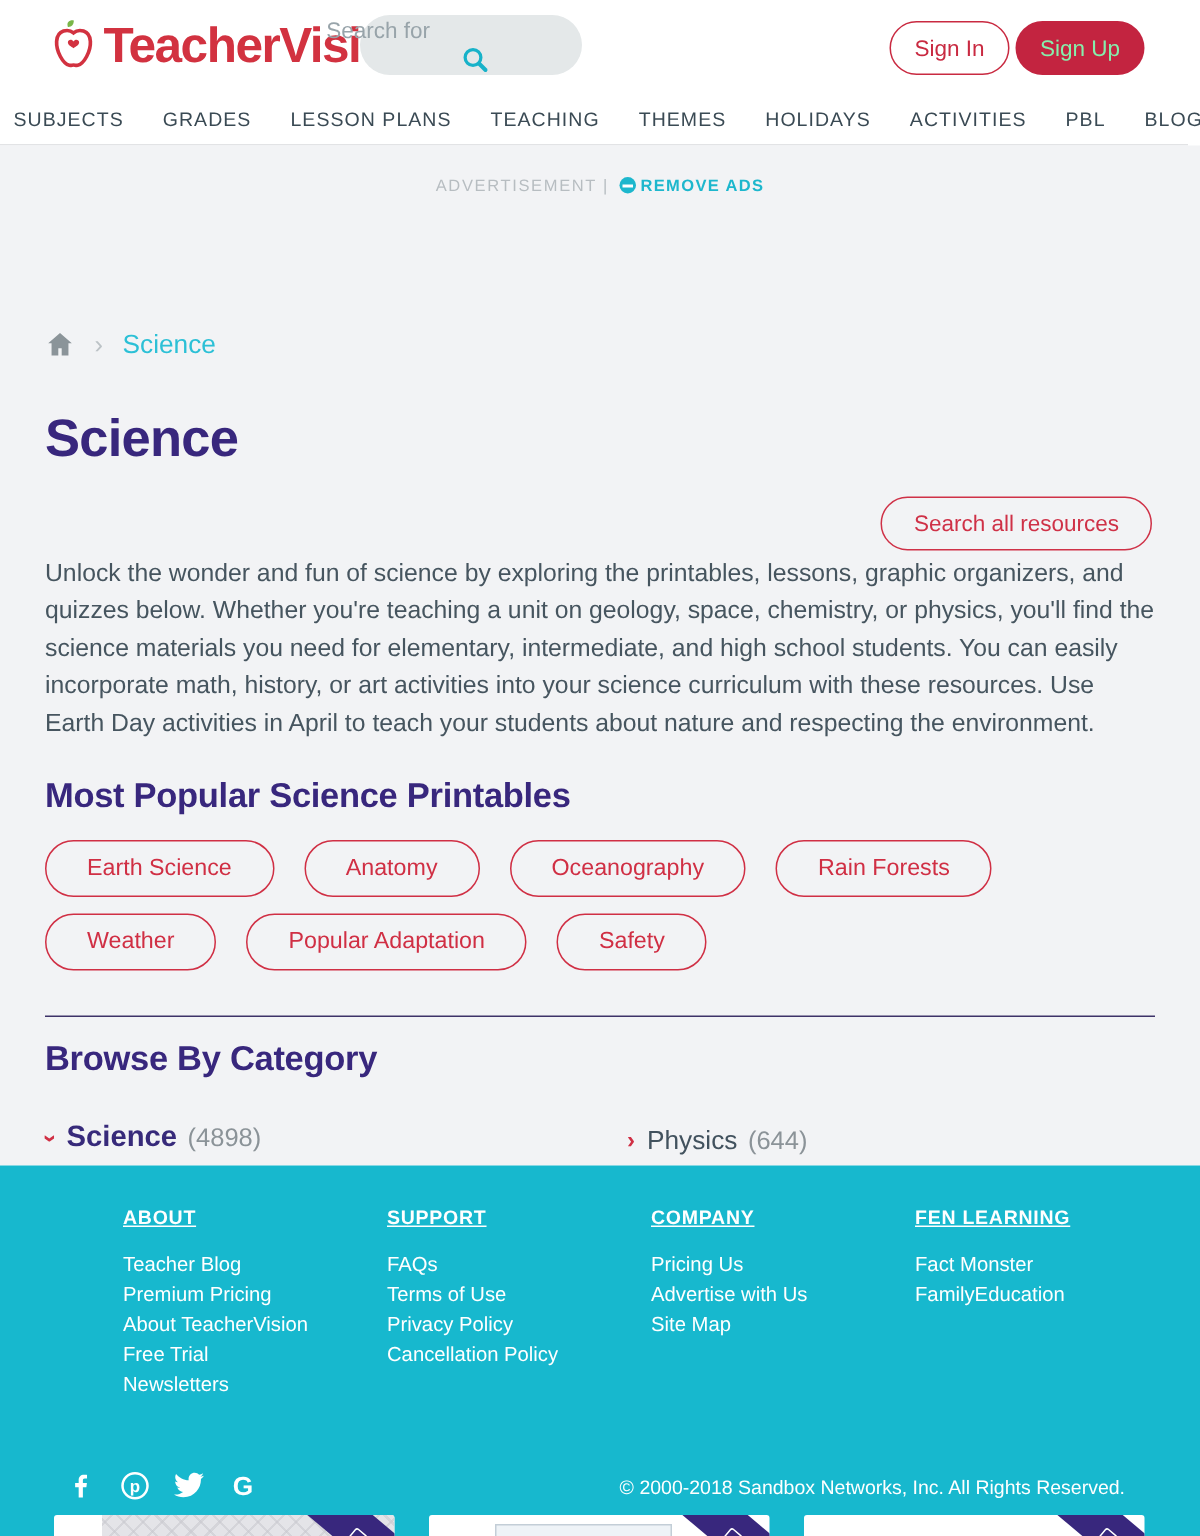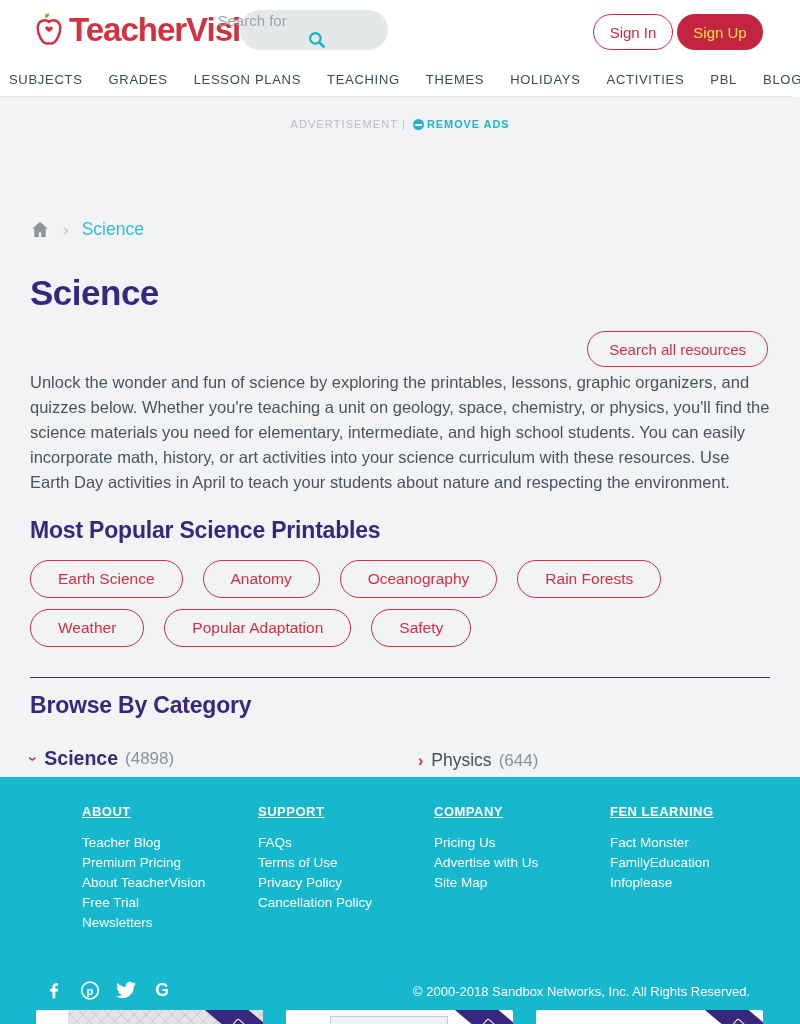--- a/index.html
+++ b/index.html
@@ -8,21 +8,21 @@
 
   
   .header { position:absolute; top:0; left:0; width:800px; height:62px; background:#fff; }
   .logo { position:absolute; left:34px; top:12px; display:flex; align-items:flex-start; gap:5px; cursor:pointer; }
   .logo-text { font-size:33px; font-weight:bold; color:#d23240; letter-spacing:-1px; line-height:36px; }
   .logo-reg { font-size:8px; color:#d23240; margin-top:6px; }
   .searchbar { position:absolute; left:240px; top:10px; width:148px; height:40px; border-radius:20px; background:#e4e8e9; display:flex; align-items:center; padding:0 12px 0 18px;flex-direction:column; }
   .searchbar input { flex:1; min-width:0; border:none; outline:none; background:transparent; font-size:15px; color:#5d6d74; font-family:"Liberation Sans", sans-serif; }
   .searchbar input::placeholder { color:#98a4aa; }
   .btn-signin { position:absolute; right:127px; top:14px; width:80px; height:36px; border:1px solid #c92a41; border-radius:18px; background:#fff; color:#c92a41; font-size:15px; cursor:pointer; font-family:"Liberation Sans", sans-serif; }
-  .btn-signup { position:absolute; right:37px; top:14px; width:86px; height:36px; border:none; border-radius:18px; background:#c32440; color:#fde047; font-size:15px; cursor:pointer; font-family:"Liberation Sans", sans-serif; }
+  .btn-signup { position:absolute; right:37px; top:14px; width:86px; height:36px; border:none; border-radius:18px; background:#c32440; color:#86efac; font-size:15px; cursor:pointer; font-family:"Liberation Sans", sans-serif; }
 
   
   .nav { position:absolute; top:62px; left:0; width:792px; height:35px; background:#fff; border-bottom:1px solid #e2e3e5; display:flex; align-items:center; padding-left:9px; gap:26px; }
   .nav-item { font-size:13px; color:#3a4a54; letter-spacing:0.7px; cursor:pointer; white-space:nowrap; }
 
   
   .main { position:absolute; top:97px; left:0; width:800px; height:680px; background:#f2f3f5; }
   .ad-strip { position:absolute; top:21px; left:0; width:100%; text-align:center; font-size:11px; letter-spacing:1.1px; color:#b7bdc1; }
   .ad-remove { color:#1db7cd; font-weight:bold; cursor:pointer; letter-spacing:0.9px; }
   .minus-circle { display:inline-block; width:11px; height:11px; background:#1db7cd; border-radius:50%; position:relative; vertical-align:-2px; margin:0 3px 0 7px; }
@@ -205,21 +205,20 @@
             <li>Pricing Us</li>
             <li>Advertise with Us</li>
             <li>Site Map</li>
           </ul>
       </div>
       <div class="fcol">
         <div class="fcol-title">FEN LEARNING</div>
         <ul>
             <li>Fact Monster</li>
             <li>FamilyEducation</li>
-            <li>Infoplease</li>
           </ul>
       </div>
     </div>
 
     <div class="social">
       <span class="social-icon">
         <svg width="20" height="20" viewBox="0 0 24 24">
           <path d="M13.5 22 V13.7 h2.8 l.42-3.25 H13.5 V8.4 c0-.94.26-1.58 1.6-1.58 h1.72 V3.9 c-.3-.04-1.32-.13-2.5-.13-2.48 0-4.18 1.51-4.18 4.29 v2.39 H7.3 v3.25 h2.84 V22 Z" fill="#fff"></path>
         </svg>
       </span>

